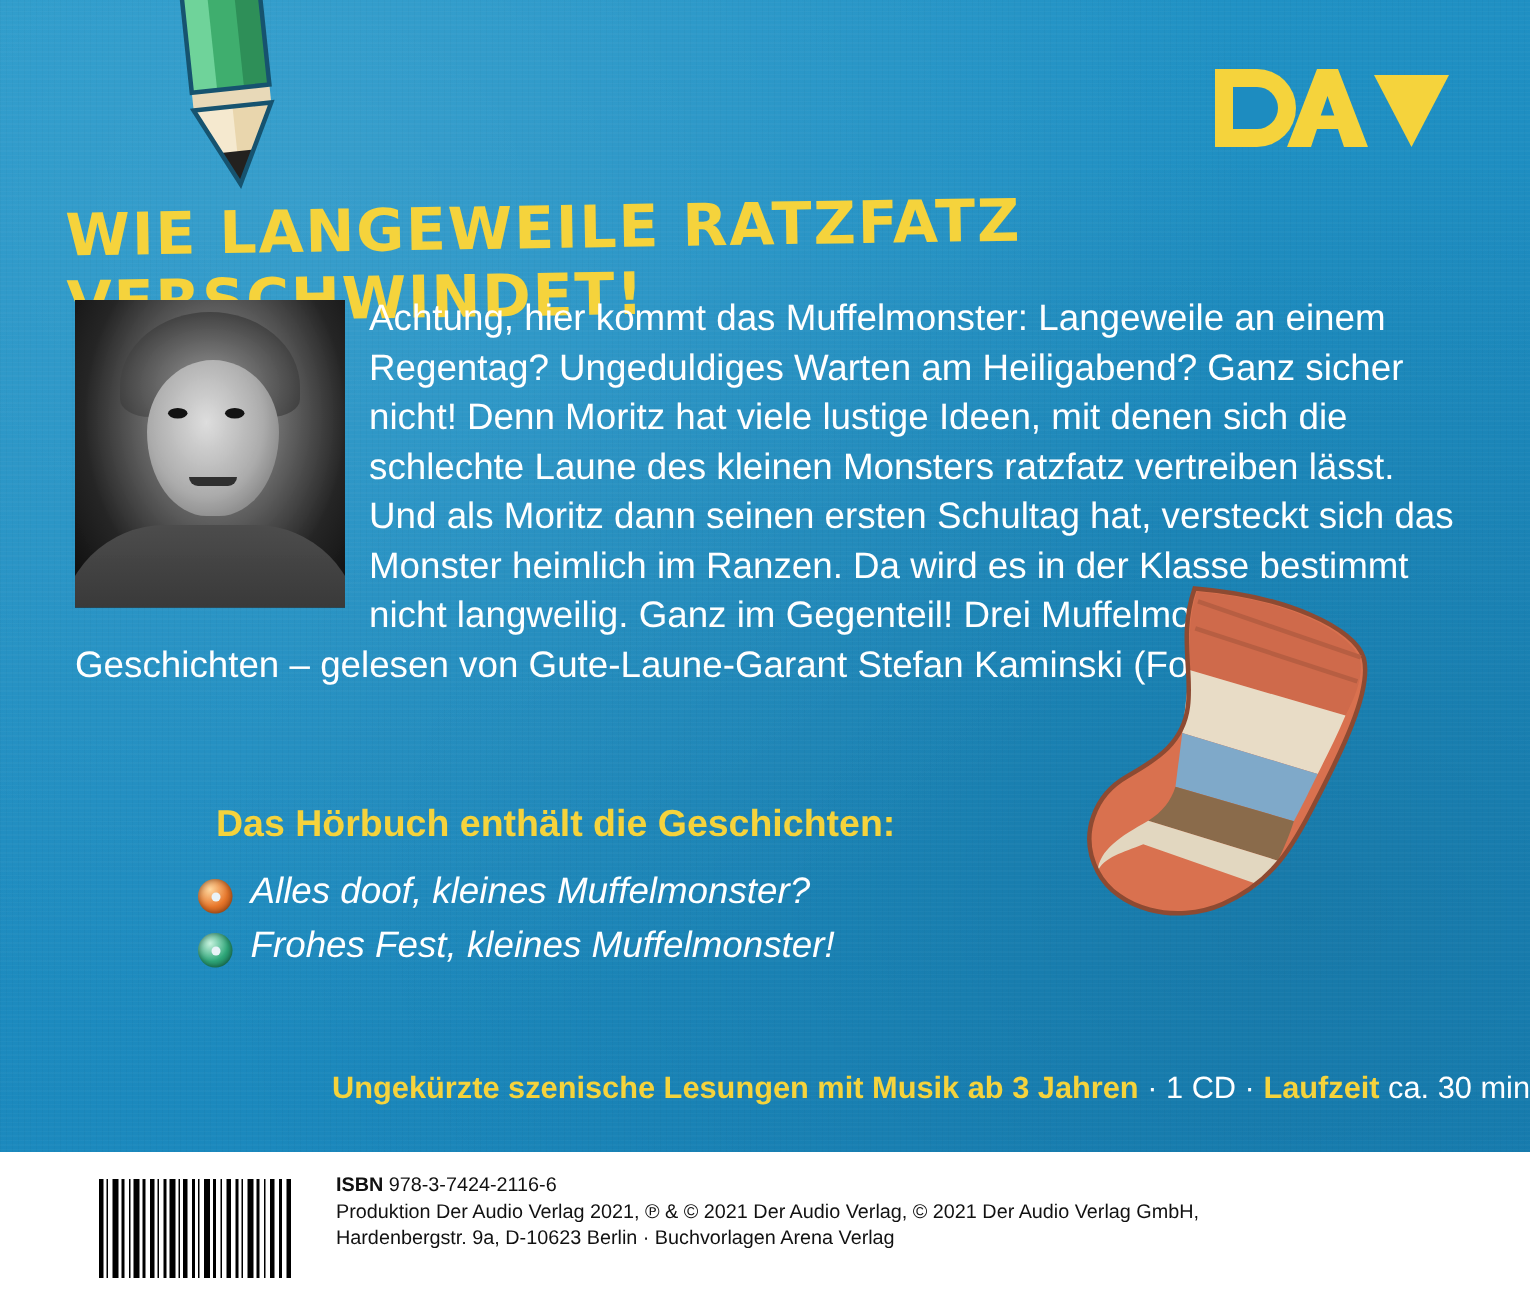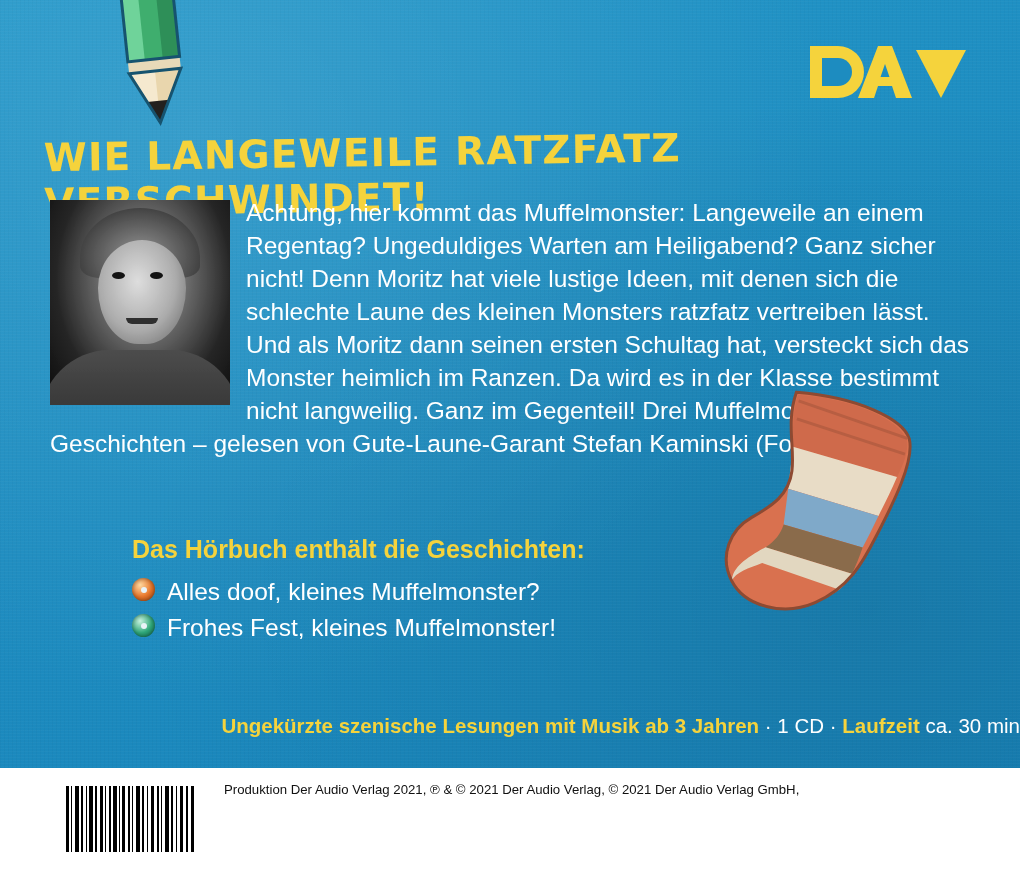--- a/index.html
+++ b/index.html
@@ -145,41 +145,42 @@
     width: 196px;
     height: 215px;
   }
   .blurb {
     margin: 0;
   }
 
   
   .contents-title {
     position: absolute;
-    left: 132px;
+    left: 144px;
     top: 535px;
     color: #f5d33c;
     font-size: 25px;
     font-weight: bold;
   }
   .track-list {
     position: absolute;
     left: 132px;
     top: 578px;
     margin: 0;
     padding: 0;
     list-style: none;
   }
   .track {
     display: flex;
-    align-items: flex-start;
+    align-items: flex-end;
     height: 31px;
     margin-bottom: 5px;
     color: #ffffff;
     font-size: 24.5px;
+    font-style: italic;
   }
   .cd-icon {
     width: 23px;
     height: 23px;
     border-radius: 50%;
     margin-right: 12px;
     flex: 0 0 auto;
     position: relative;
     box-shadow: inset 0 0 5px rgba(0,0,0,0.45);
   }
@@ -355,17 +356,19 @@
             <rect x="101" y="2" width="4" height="66"></rect>
           <rect x="107" y="2" width="2" height="66"></rect>
             <rect x="112" y="2" width="1" height="66"></rect>
           <rect x="116" y="2" width="3" height="66"></rect>
             <rect x="122" y="2" width="2" height="66"></rect>
           <rect x="127" y="2" width="3" height="66"></rect>
         </g>
       </svg>
     </div>
     <div class="imprint">
+      <div class="isbn"><b>ISBN</b><span> 978-3-7424-2116-6</span></div>
       <div><b>Produktion</b><span> Der Audio Verlag 2021, ℗ &amp; © 2021 Der Audio Verlag, © 2021 Der Audio Verlag GmbH,</span></div>
+      <div><span>Hardenbergstr. 9a, D-10623 Berlin · </span><b>Buchvorlagen</b><span> Arena Verlag</span></div>
     </div>
   </div>
 
 </div>
 
 </body></html>

